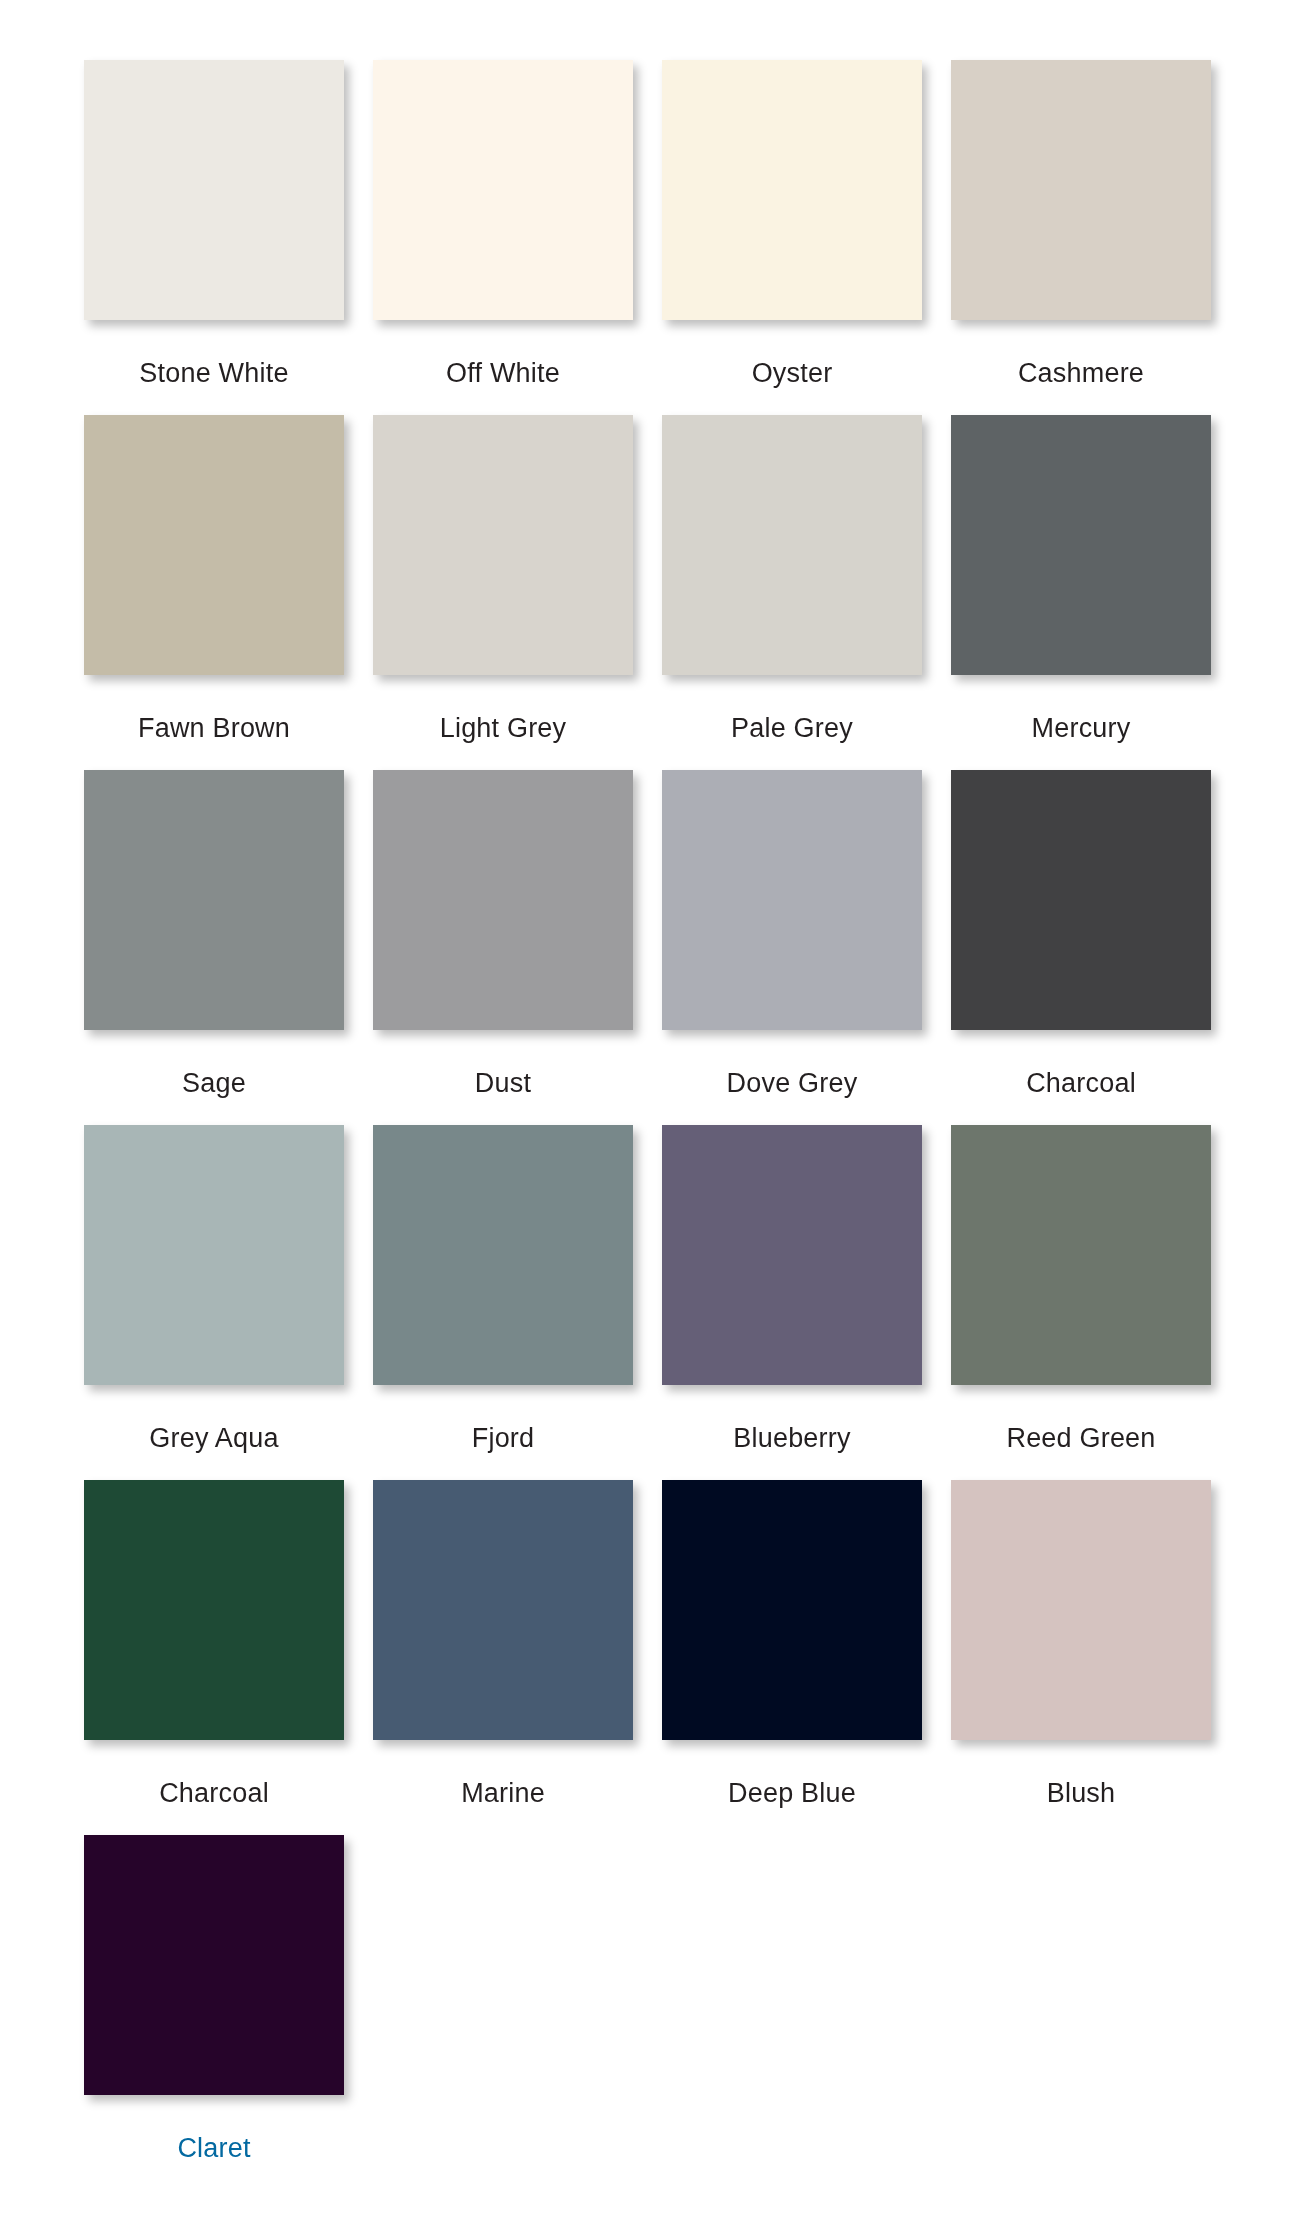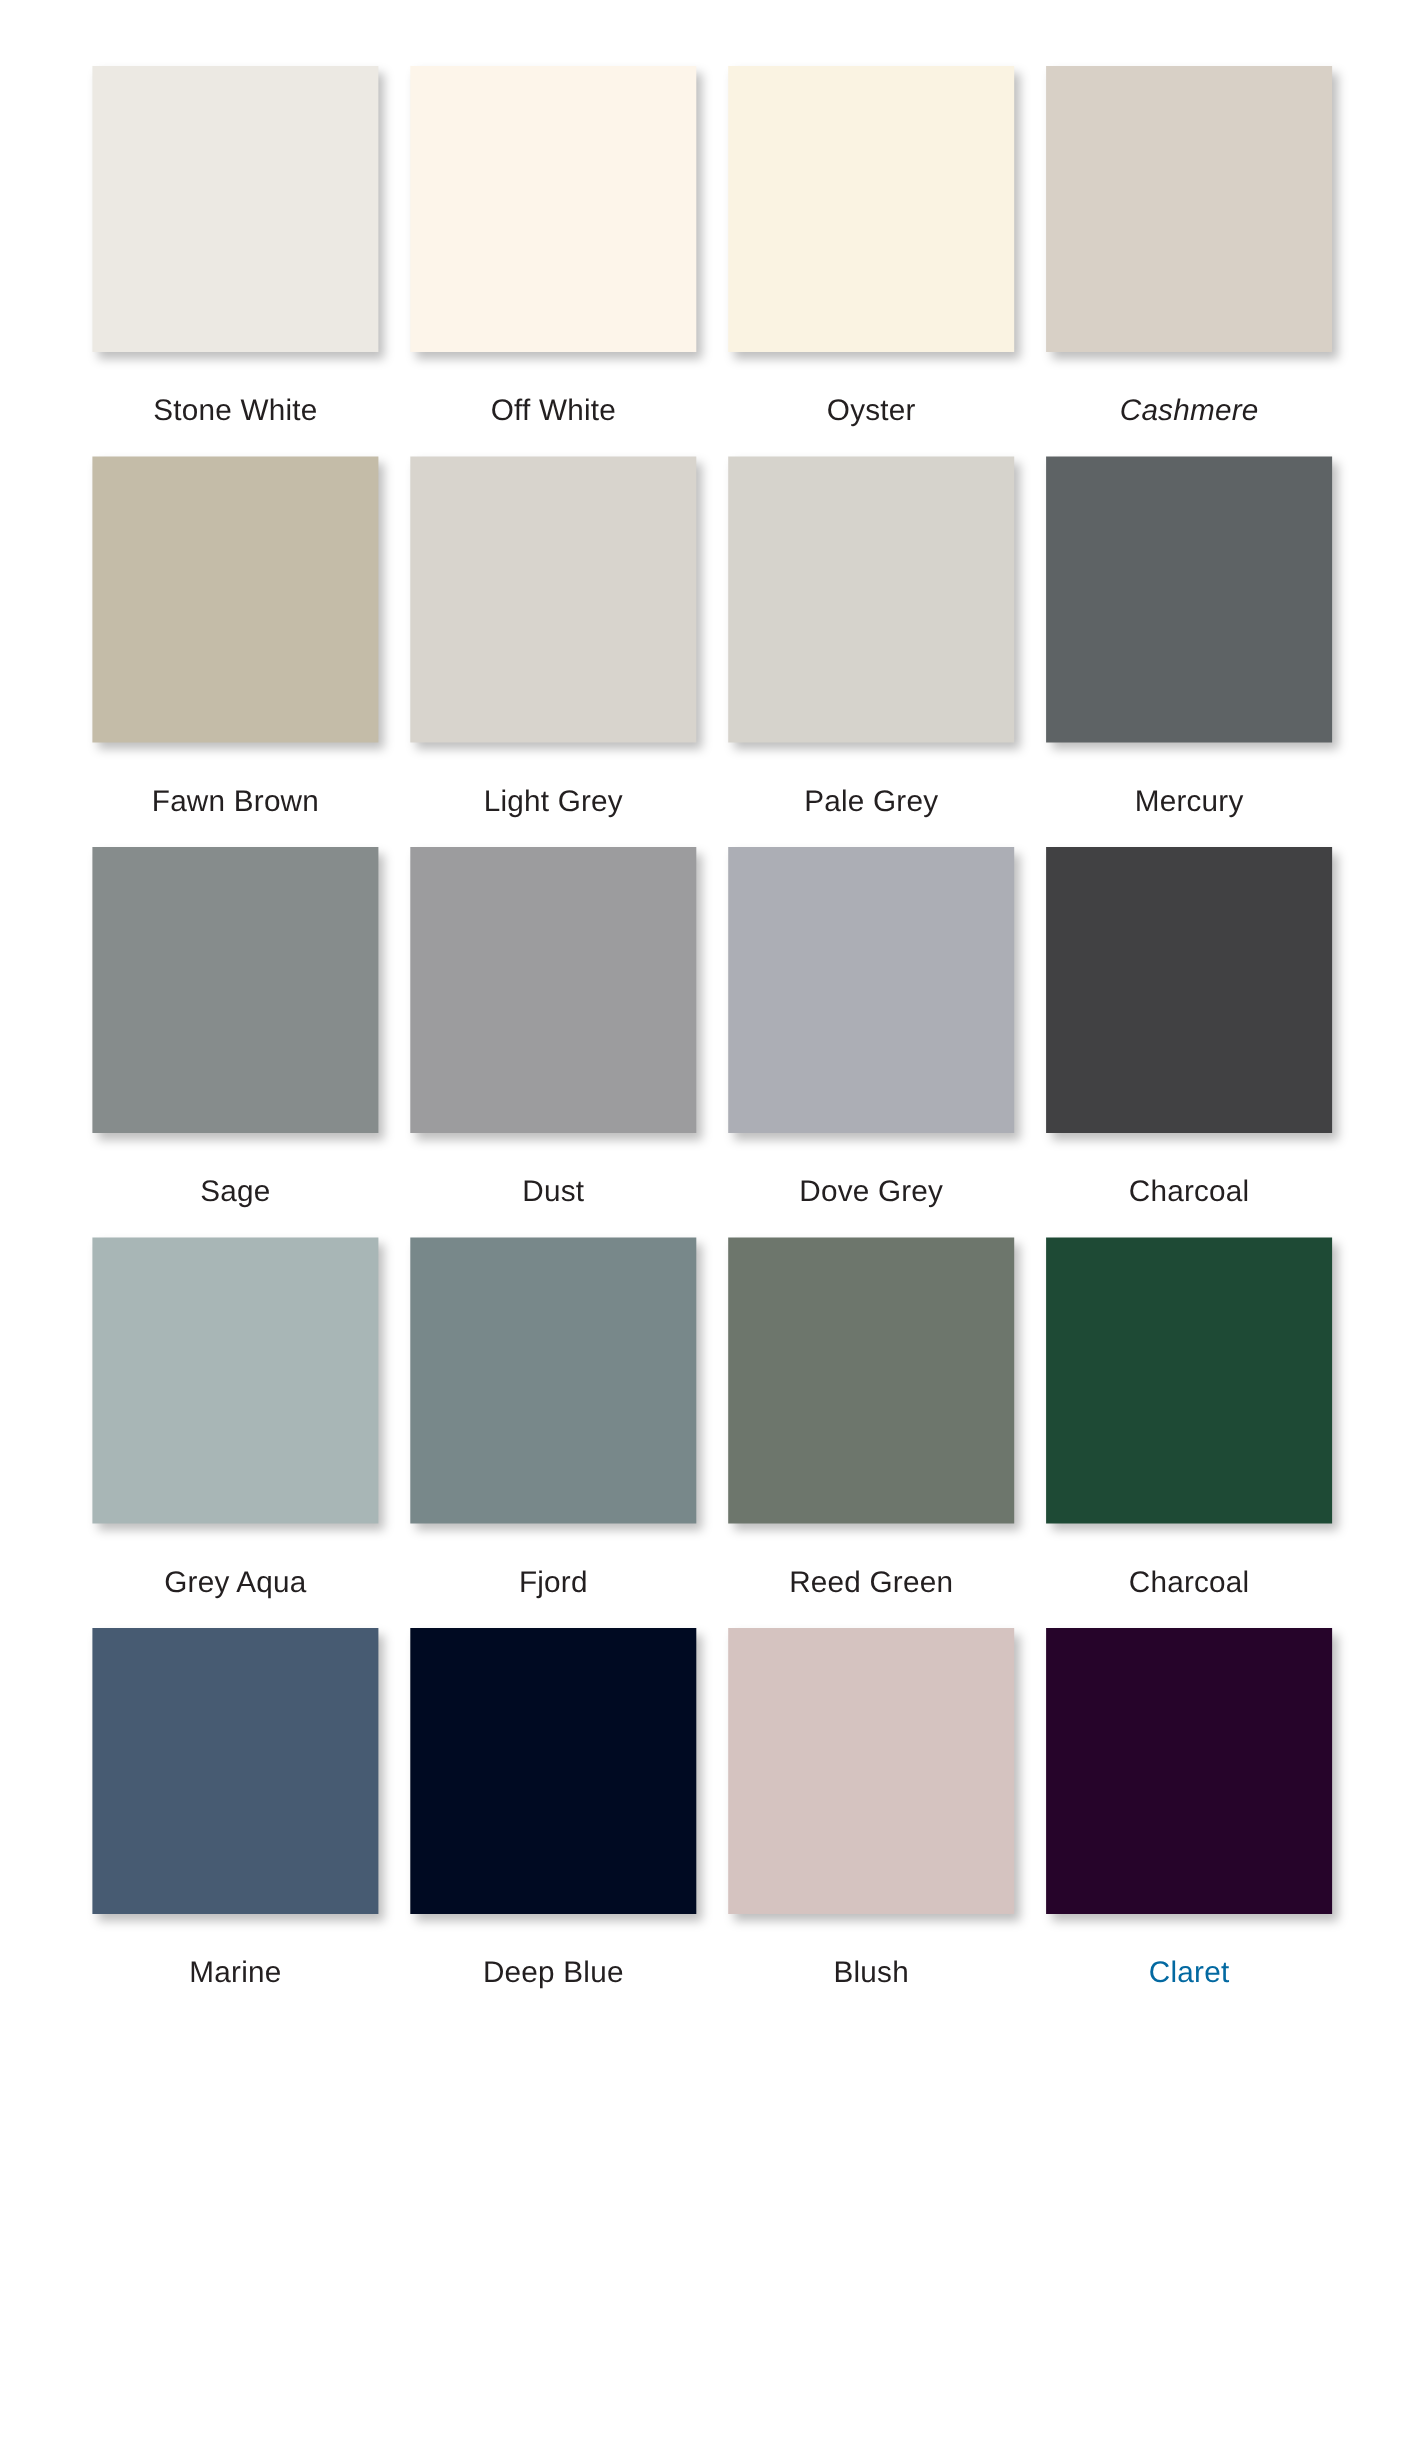--- a/index.html
+++ b/index.html
@@ -70,21 +70,21 @@
     <div class="swatch-cell">
       <div class="swatch-chip" style="background-color: rgb(253, 245, 234);"></div>
       <span class="swatch-label" style="color: rgb(35, 31, 32);">Off White</span>
     </div>
     <div class="swatch-cell">
       <div class="swatch-chip" style="background-color: rgb(250, 243, 226);"></div>
       <span class="swatch-label" style="color: rgb(35, 31, 32);">Oyster</span>
     </div>
     <div class="swatch-cell">
       <div class="swatch-chip" style="background-color: rgb(216, 208, 198);"></div>
-      <span class="swatch-label" style="color: rgb(35, 31, 32); font-style: italic;">Cashmere</span>
+      <span class="swatch-label" style="color: rgb(35, 31, 32);">Cashmere</span>
     </div>
     <div class="swatch-cell">
       <div class="swatch-chip" style="background-color: rgb(196, 188, 168);"></div>
       <span class="swatch-label" style="color: rgb(35, 31, 32);">Fawn Brown</span>
     </div>
     <div class="swatch-cell">
       <div class="swatch-chip" style="background-color: rgb(216, 212, 205);"></div>
       <span class="swatch-label" style="color: rgb(35, 31, 32);">Light Grey</span>
     </div>
     <div class="swatch-cell">
@@ -113,20 +113,24 @@
     </div>
     <div class="swatch-cell">
       <div class="swatch-chip" style="background-color: rgb(168, 182, 182);"></div>
       <span class="swatch-label" style="color: rgb(35, 31, 32);">Grey Aqua</span>
     </div>
     <div class="swatch-cell">
       <div class="swatch-chip" style="background-color: rgb(120, 136, 138);"></div>
       <span class="swatch-label" style="color: rgb(35, 31, 32);">Fjord</span>
     </div>
     <div class="swatch-cell">
+      <div class="swatch-chip" style="background-color: rgb(101, 95, 119);"></div>
+      <span class="swatch-label" style="color: rgb(35, 31, 32);">Blueberry</span>
+    </div>
+    <div class="swatch-cell">
       <div class="swatch-chip" style="background-color: rgb(109, 118, 108);"></div>
       <span class="swatch-label" style="color: rgb(35, 31, 32);">Reed Green</span>
     </div>
     <div class="swatch-cell">
       <div class="swatch-chip" style="background-color: rgb(30, 74, 53);"></div>
       <span class="swatch-label" style="color: rgb(35, 31, 32);">Charcoal</span>
     </div>
     <div class="swatch-cell">
       <div class="swatch-chip" style="background-color: rgb(71, 91, 114);"></div>
       <span class="swatch-label" style="color: rgb(35, 31, 32);">Marine</span>

